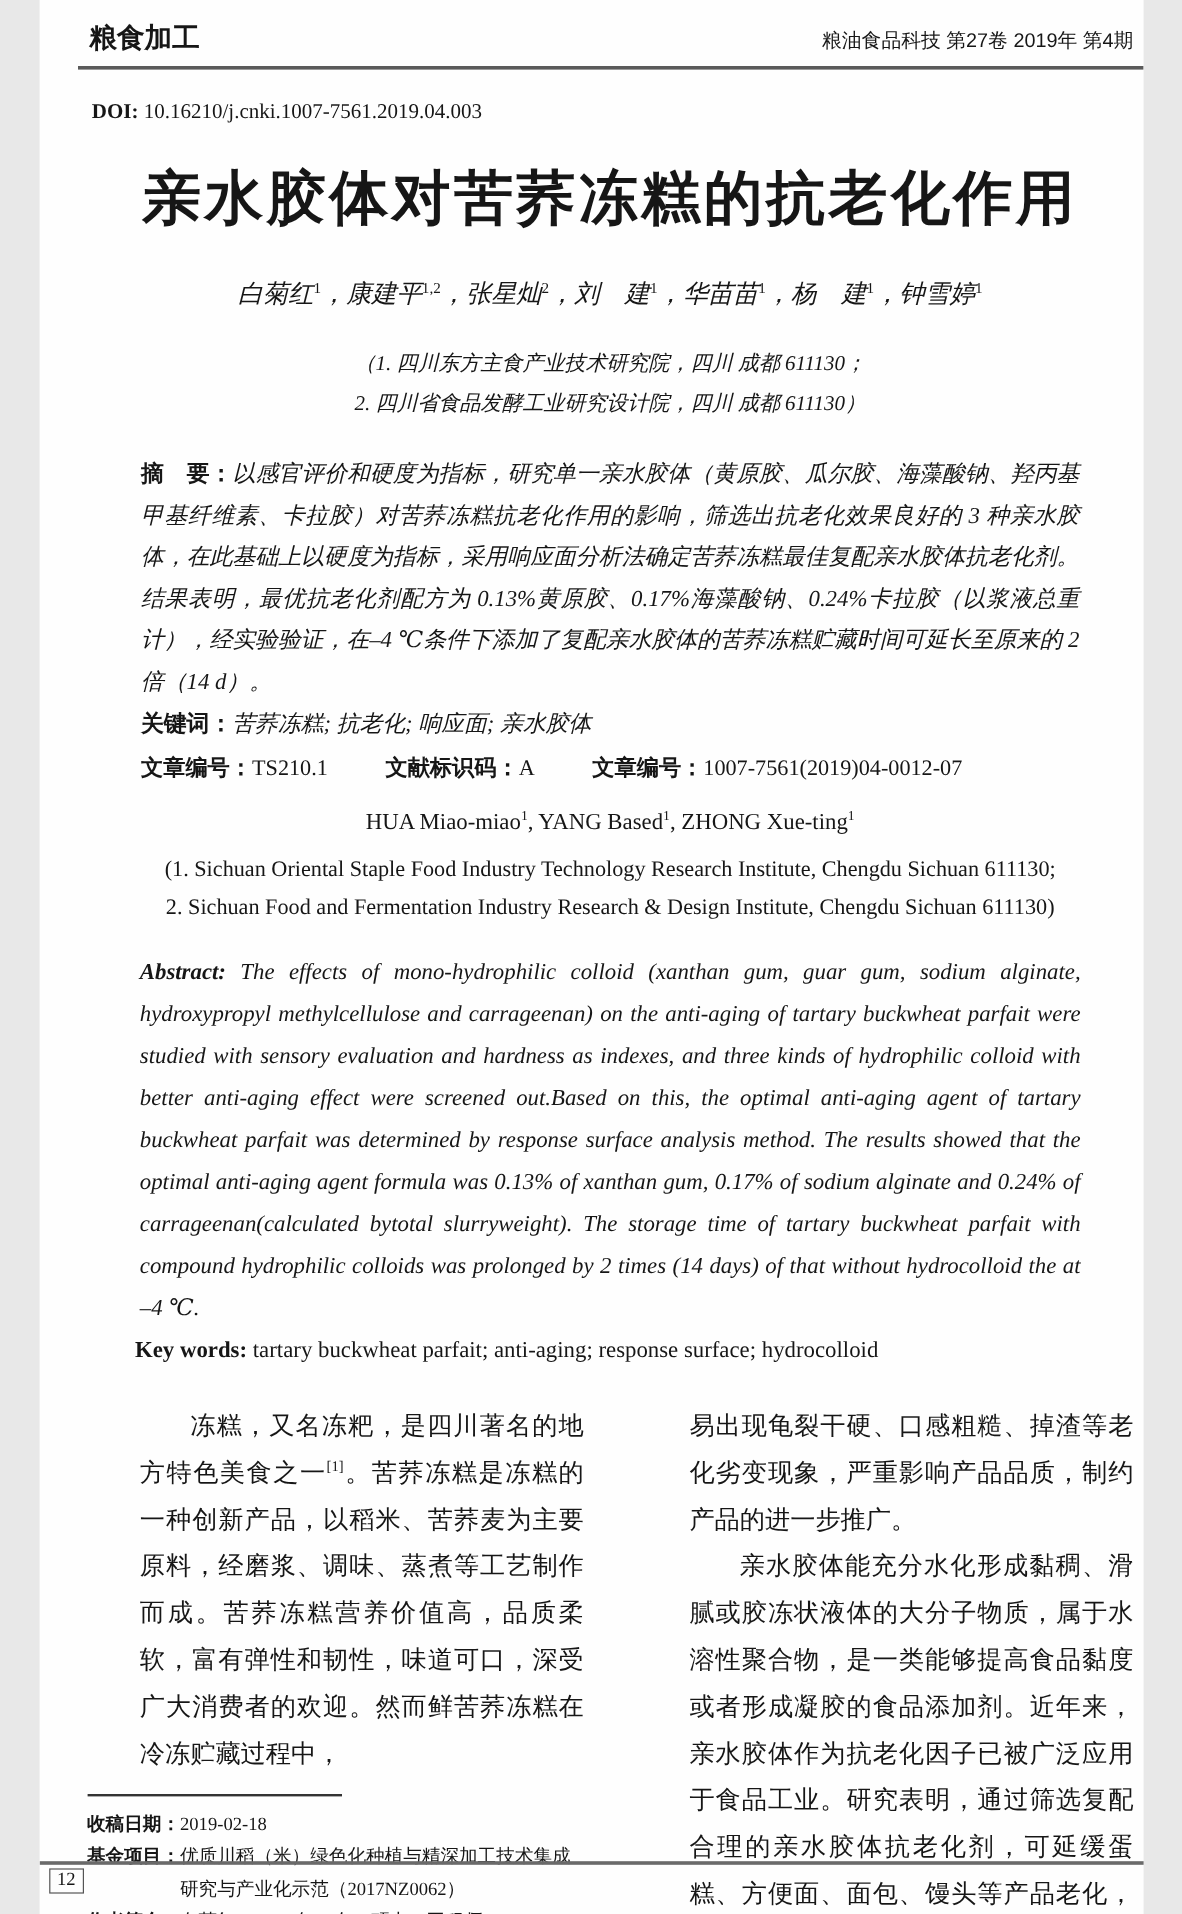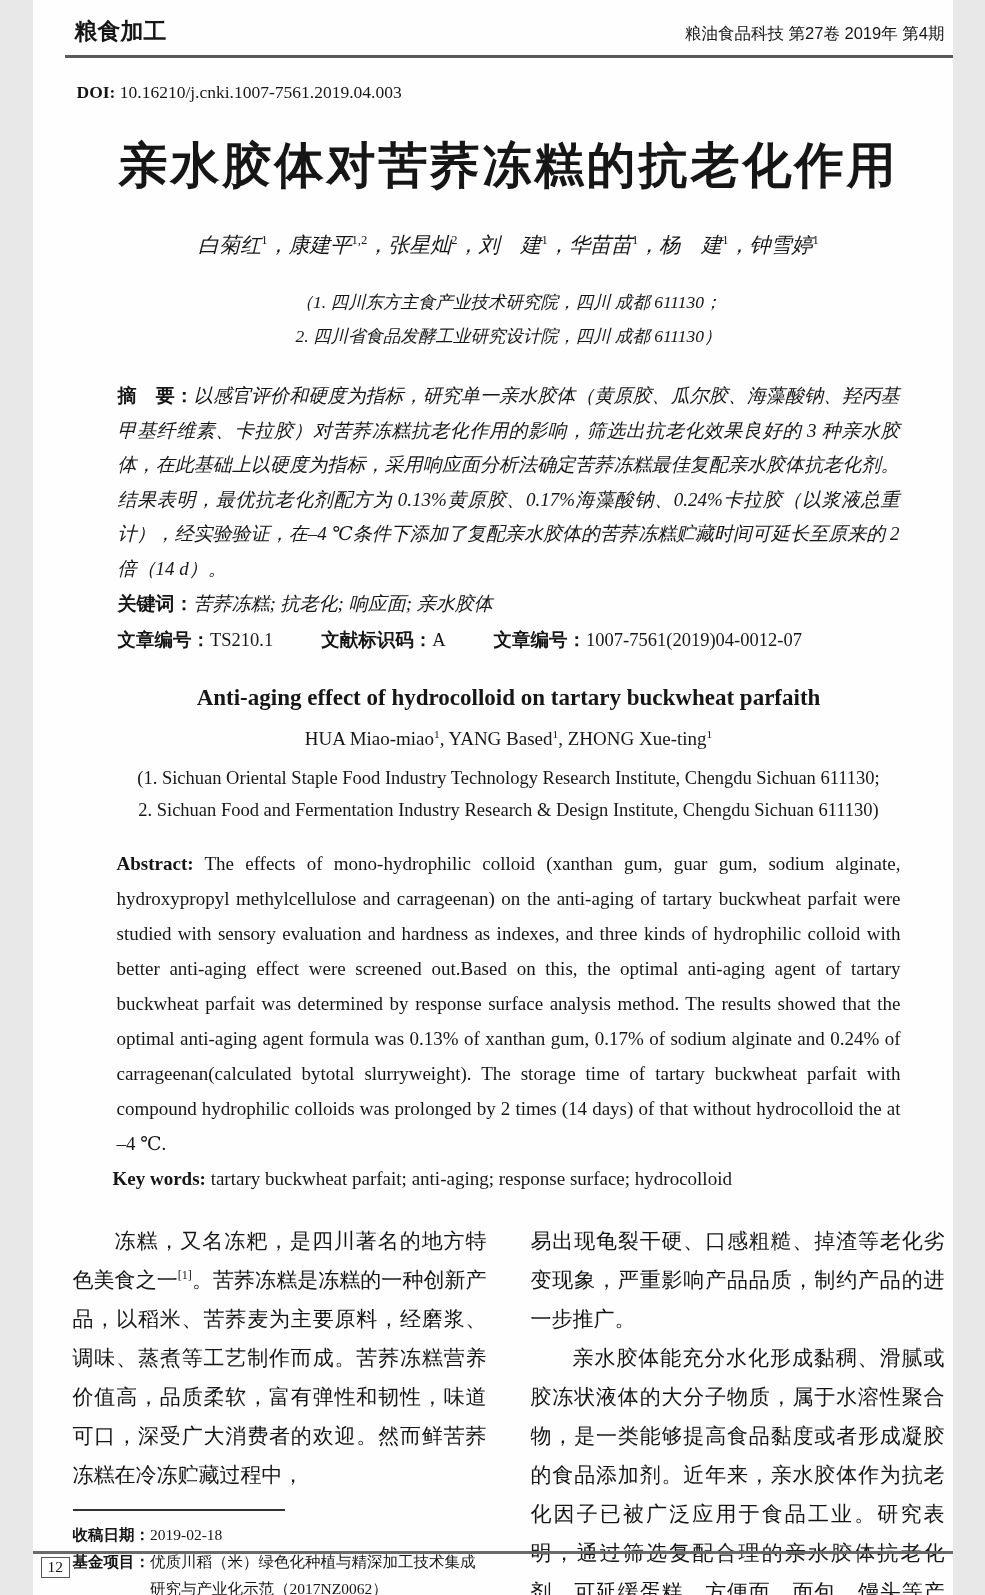--- a/index.html
+++ b/index.html
@@ -31,27 +31,27 @@
   .cn-label { font-family:"Liberation Sans","DejaVu Sans",sans-serif; font-weight:bold; font-style:normal; }
   .cn-keywords { margin:1px 53px 0 53px; font-size:19px; line-height:34px; font-style:italic; }
   .class-line { margin:2px 53px 0 53px; font-size:18.5px; line-height:34px; }
   .class-line > div { display:inline-block; margin-right:48px; }
   .class-line .fn-label { font-family:"Liberation Sans","DejaVu Sans",sans-serif; font-weight:bold; }
 
   .title-en { margin-top:28px; text-align:center; font-size:23px; font-weight:bold; }
   .authors-en { margin-top:12px; text-align:center; font-size:19px; line-height:31px; }
   .affs-en { margin-top:8px; text-align:center; font-size:18.5px; line-height:32px; }
 
-  .en-abstract { margin:20px 52px 0 52px; font-size:19px; line-height:35px; text-align:justify; }
+  .en-abstract { margin:20px 52px 0 52px; font-size:19px; line-height:35px; text-align:justify;font-style:italic; }
   .en-abstract .lbl, .en-keywords .lbl { font-weight:bold; }
   .en-keywords { margin:0 52px 0 48px; font-size:19px; line-height:35px; }
 
   .columns { display:flex; gap:44px; margin:26px 8px 0 8px; }
   .col { width:50%; }
-  .body-par { font-size:21px; line-height:39px; text-align:justify; }
+  .body-par { font-size:21px; line-height:39px; text-align:justify;margin-left:44px; }
   .body-par.indent { text-indent:2em; }
   .body-par sup { font-size:0.58em; }
 
   .footnote { margin-top:14px; }
   .footnote-rule { width:212px; border-top:2px solid #333; margin-bottom:10px; }
   .footnote-lines { font-size:15.5px; line-height:27px; }
   .footnote-lines > div { padding-left:5em; text-indent:-5em; }
   .fn-label { font-family:"Liberation Sans","DejaVu Sans",sans-serif; font-weight:bold; }
 
   .bottom-rule { position:absolute; left:0; top:1551px; width:985px; border-top:3px solid #6a6a6a; }
@@ -84,21 +84,20 @@
   <p class="cn-abstract">
     <span class="cn-label">摘　要：</span><span>以感官评价和硬度为指标，研究单一亲水胶体（黄原胶、瓜尔胶、海藻酸钠、羟丙基甲基纤维素、卡拉胶）对苦荞冻糕抗老化作用的影响，筛选出抗老化效果良好的 3 种亲水胶体，在此基础上以硬度为指标，采用响应面分析法确定苦荞冻糕最佳复配亲水胶体抗老化剂。结果表明，最优抗老化剂配方为 0.13%黄原胶、0.17%海藻酸钠、0.24%卡拉胶（以浆液总重计），经实验验证，在–4 ℃条件下添加了复配亲水胶体的苦荞冻糕贮藏时间可延长至原来的 2 倍（14 d）。</span>
   </p>
 
   <p class="cn-keywords">
     <span class="cn-label">关键词：</span><span>苦荞冻糕; 抗老化; 响应面; 亲水胶体</span>
   </p>
 
   <div class="class-line"><div><span class="fn-label">文章编号：</span>TS210.1</div><div><span class="fn-label">文献标识码：</span>A</div><div><span class="fn-label">文章编号：</span>1007-7561(2019)04-0012-07</div></div>
 
-  <h2 class="title-en">Anti-aging effect of hydrocolloid on tartary buckwheat parfaith</h2>
 
   <div class="authors-en">
     <div><span>HUA Miao-miao</span><sup>1</sup>, <span>YANG Based</span><sup>1</sup>, <span>ZHONG Xue-ting</span><sup>1</sup></div>
   </div>
 
   <div class="affs-en">
       <div>(1. Sichuan Oriental Staple Food Industry Technology Research Institute, Chengdu Sichuan 611130;</div>
       <div>2. Sichuan Food and Fermentation Industry Research &amp; Design Institute, Chengdu Sichuan 611130)</div>
     </div>
 

